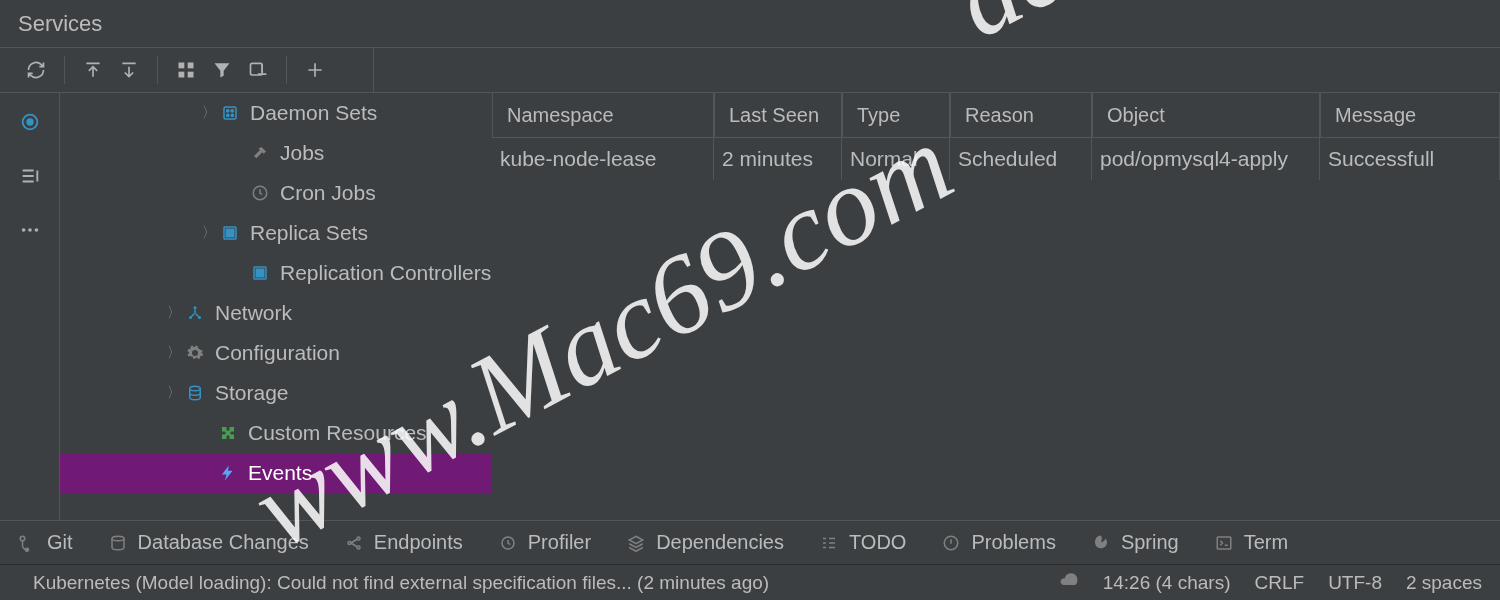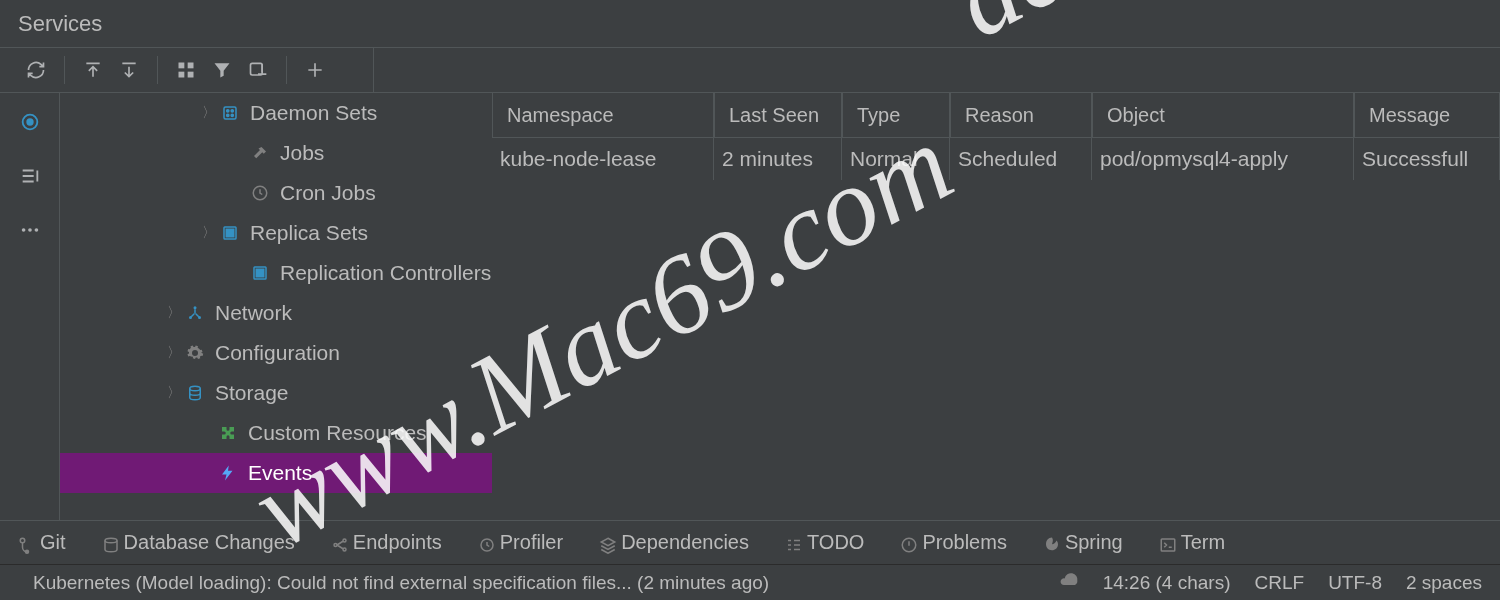--- a/index.html
+++ b/index.html
@@ -22,24 +22,24 @@
 .tree-icon svg { width: 18px; height: 18px; }
 .table-panel { flex: 1; display: flex; flex-direction: column; background: #3c3f41; }
 .tbl-header { display: flex; height: 45px; }
 .th { border: 1px solid #515658; border-top: none; display: flex; align-items: center; padding: 0 14px; font-size: 20px; color: #bbb; background: #3c3f41; }
 .tbl-row { display: flex; height: 42px; text-align: center; }
 .td { border-right: 1px solid #515658; display: flex; align-items: center; padding: 0 8px; font-size: 21px; color: #bbb; white-space: nowrap; overflow: hidden; }
 .col-ns { width: 222px; }
 .col-ls { width: 128px; }
 .col-ty { width: 108px; }
 .col-re { width: 142px; }
-.col-ob { width: 262px; }
+.col-ob { width: 228px; }
 .col-msg { flex: 1; }
 .bottom-toolbar { height: 44px; display: flex; align-items: center; padding: 0 18px; gap: 36px; background: #3c3f41; border-top: 1px solid #515658; font-size: 20px; color: #bbb; }
-.bt-item { display: flex; align-items: flex-end; gap: 4px; cursor: pointer; }
+.bt-item { display: flex; align-items: center; gap: 11px; cursor: pointer; }
 .bt-item svg { width: 18px; height: 18px; color: #808080; }
 .status-bar { height: 36px; display: flex; align-items: center; padding: 0 18px; font-size: 19px; color: #bbb; background: #3c3f41; border-top: 1px solid #2b2b2b; gap: 24px; }
 .status-left { flex: 1; white-space: nowrap; overflow: hidden; margin-left: 15px; }
 .watermark { position: absolute; top: 0; left: 0; width: 1500px; height: 600px; pointer-events: none; z-index: 1000; }
 .watermark text { font-family: Georgia, serif; font-size: 112px; fill: #ffffff; opacity: 0.85; font-style: italic; }
 </style>
 </head>
 <body>
 
 <div class="root">

